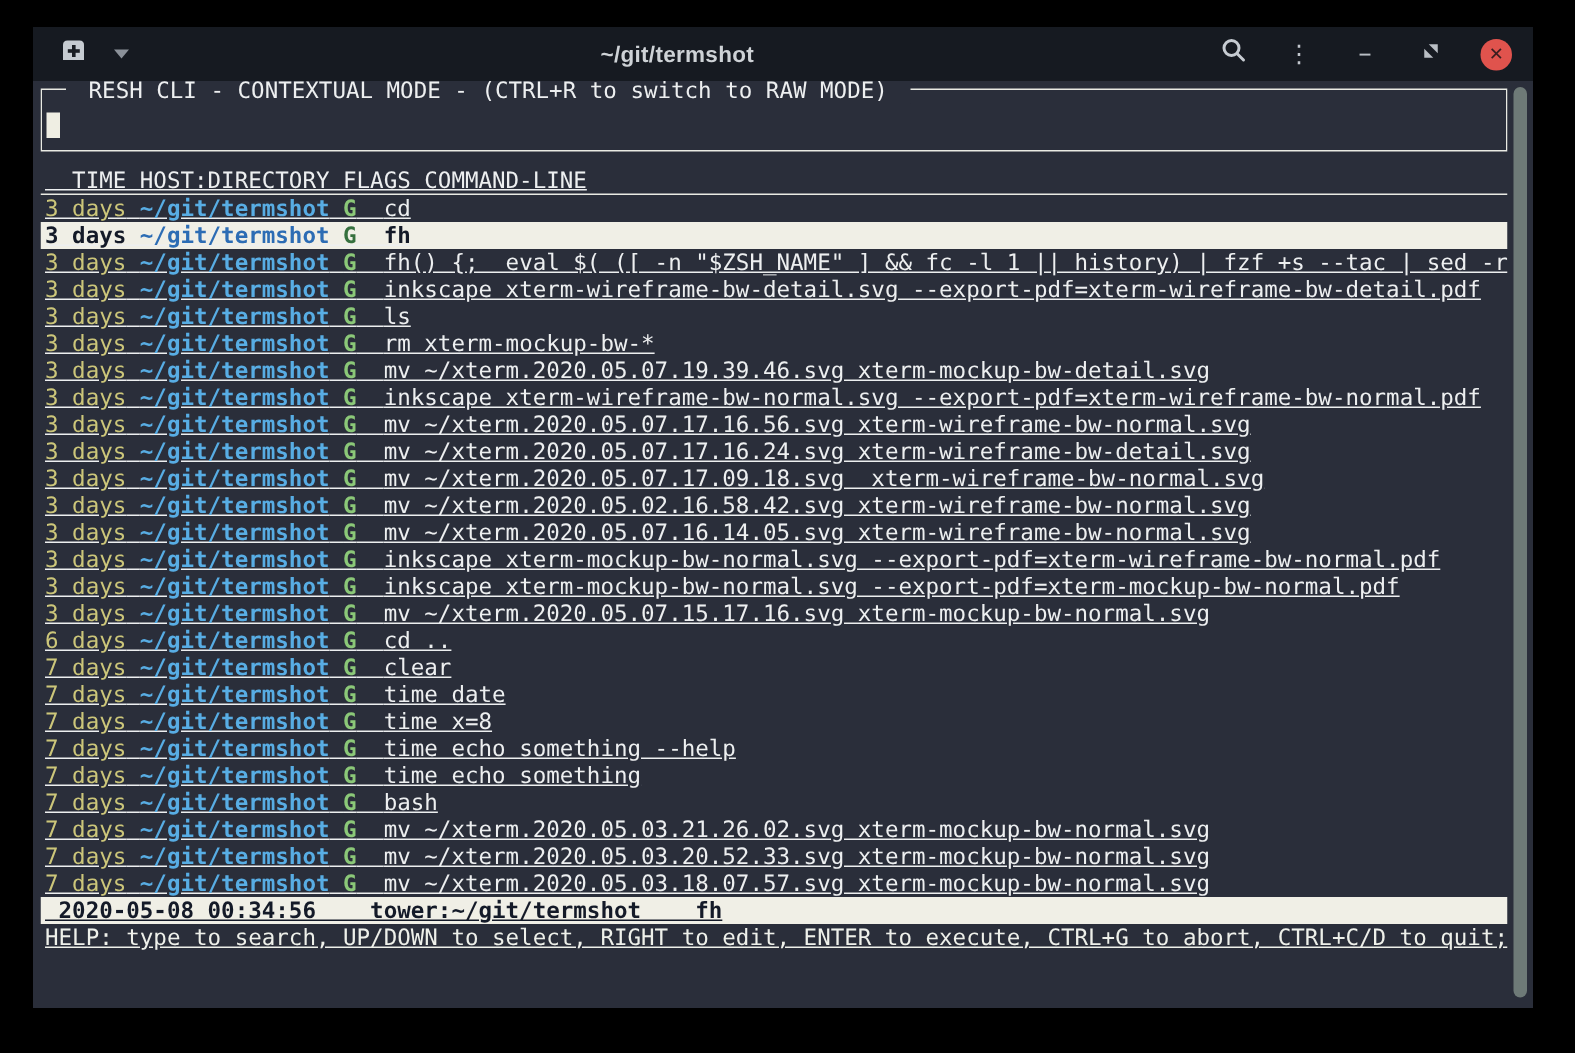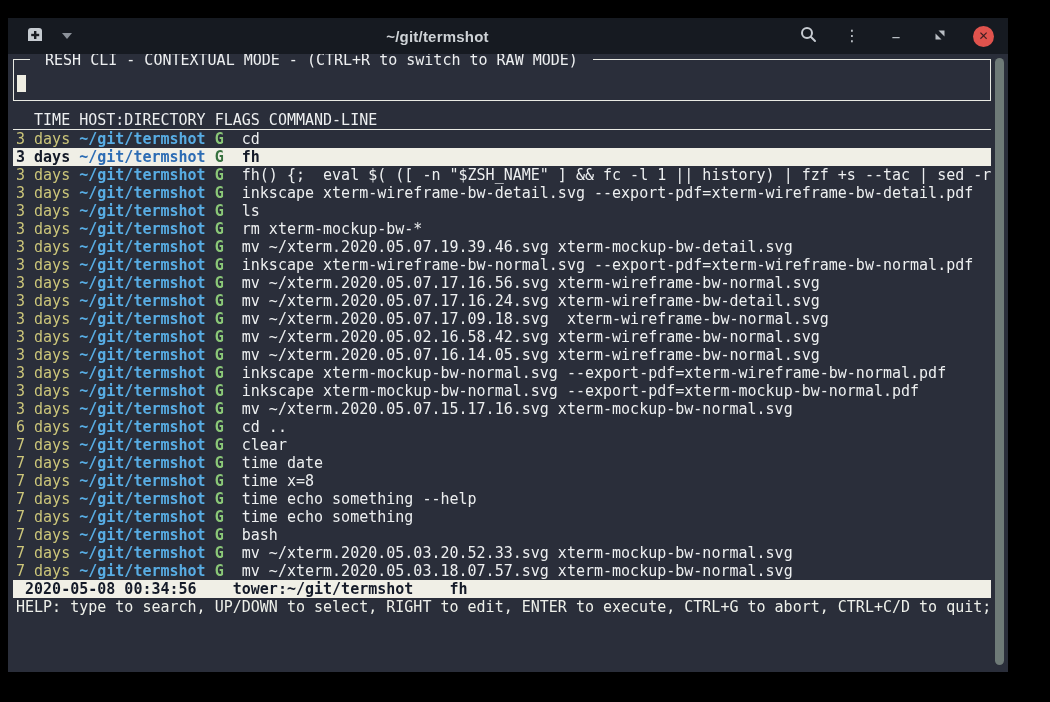--- a/index.html
+++ b/index.html
@@ -1,21 +1,21 @@
 <!DOCTYPE html>
 <html style="--titlebar-bg: #161a21; --titlebar-fg: #ced2d6; --term-bg: #2a2e3a; --term-fg: #edeff0; --time-yellow: #ccc67a; --host-blue: #58ade4; --flag-green: #8bc878; --selection-bg: #f0efe6; --selection-fg: #141a28; --selection-host: #2c6cb4; --selection-flag: #36703e; --border-light: #e9eae3; --help-fg: #eef0ea; --scrollbar: #6e7a77; --close-red: #e0534d;"><head>
 <meta charset="utf-8">
 <style>
   html,body{margin:0;padding:0;}
   body{
     width:1050px;height:702px;background:#000;overflow:hidden;
     font-family:"DejaVu Sans Mono","Liberation Mono",monospace;
   }
   .window{
-    position:absolute;left:8px;top:18px;width:1000px;height:530px;
+    position:absolute;left:22px;top:18px;width:1000px;height:530px;
     background:var(--term-bg,#2a2e3a);
   }
   
   .titlebar{
     height:36px;background:var(--titlebar-bg,#161a21);
     display:flex;align-items:center;
     font-family:"Liberation Sans","DejaVu Sans",sans-serif;
     color:var(--titlebar-fg,#ced2d6);
   }
   .tb-left{display:flex;align-items:center;gap:10px;margin-left:16px;}
@@ -29,21 +29,21 @@
   .close-btn{width:21px;height:21px;border-radius:50%;background:var(--close-red,#e0534d);
     display:flex;align-items:center;justify-content:center;}
   .close-x{color:#3a1d20;font-size:12px;font-weight:bold;font-family:"DejaVu Sans",sans-serif;line-height:1;}
   
   .terminal{
     position:relative;height:618px;background:var(--term-bg,#2a2e3a);
     font-size:15px;line-height:18px;color:var(--term-fg,#edeff0);
     overflow:hidden;
   }
   .term-content{margin:0 17px 0 5px;overflow:hidden;}
-  .line{white-space:pre;height:18px;padding-left:3px;overflow:hidden;}
+  .line{white-space:pre;height:18px;padding-left:3px;overflow:hidden;text-decoration:underline;}
   
   .search-box{
     position:relative;margin-top:5px;height:40px;
     border:1px solid var(--border-light,#e9eae3);
     text-decoration:underline;
   }
   .search-box-title{
     position:absolute;top:-9px;left:16px;padding:0 6px;
     background:var(--term-bg,#2a2e3a);white-space:pre;color:var(--term-fg,#edeff0);
   }
@@ -152,20 +152,21 @@
           <div class="line row"><span class="t">3 days</span> <span class="h">~/git/termshot</span> <span class="f">G</span>  <span class="c">inkscape xterm-mockup-bw-normal.svg --export-pdf=xterm-wireframe-bw-normal.pdf</span></div>
           <div class="line row"><span class="t">3 days</span> <span class="h">~/git/termshot</span> <span class="f">G</span>  <span class="c">inkscape xterm-mockup-bw-normal.svg --export-pdf=xterm-mockup-bw-normal.pdf</span></div>
           <div class="line row"><span class="t">3 days</span> <span class="h">~/git/termshot</span> <span class="f">G</span>  <span class="c">mv ~/xterm.2020.05.07.15.17.16.svg xterm-mockup-bw-normal.svg</span></div>
           <div class="line row"><span class="t">6 days</span> <span class="h">~/git/termshot</span> <span class="f">G</span>  <span class="c">cd ..</span></div>
           <div class="line row"><span class="t">7 days</span> <span class="h">~/git/termshot</span> <span class="f">G</span>  <span class="c">clear</span></div>
           <div class="line row"><span class="t">7 days</span> <span class="h">~/git/termshot</span> <span class="f">G</span>  <span class="c">time date</span></div>
           <div class="line row"><span class="t">7 days</span> <span class="h">~/git/termshot</span> <span class="f">G</span>  <span class="c">time x=8</span></div>
           <div class="line row"><span class="t">7 days</span> <span class="h">~/git/termshot</span> <span class="f">G</span>  <span class="c">time echo something --help</span></div>
           <div class="line row"><span class="t">7 days</span> <span class="h">~/git/termshot</span> <span class="f">G</span>  <span class="c">time echo something</span></div>
           <div class="line row"><span class="t">7 days</span> <span class="h">~/git/termshot</span> <span class="f">G</span>  <span class="c">bash</span></div>
+          <div class="line row"><span class="t">7 days</span> <span class="h">~/git/termshot</span> <span class="f">G</span>  <span class="c">mv ~/xterm.2020.05.03.21.26.02.svg xterm-mockup-bw-normal.svg</span></div>
           <div class="line row"><span class="t">7 days</span> <span class="h">~/git/termshot</span> <span class="f">G</span>  <span class="c">mv ~/xterm.2020.05.03.20.52.33.svg xterm-mockup-bw-normal.svg</span></div>
           <div class="line row"><span class="t">7 days</span> <span class="h">~/git/termshot</span> <span class="f">G</span>  <span class="c">mv ~/xterm.2020.05.03.18.07.57.svg xterm-mockup-bw-normal.svg</span></div>
         </div>
 
       <div class="line status-bar"> 2020-05-08 00:34:56    tower:~/git/termshot    fh</div>
       <div class="line help-line">HELP: type to search, UP/DOWN to select, RIGHT to edit, ENTER to execute, CTRL+G to abort, CTRL+C/D to quit;</div>
 
     </div>
     <div class="scrollbar"></div>
   </div>

